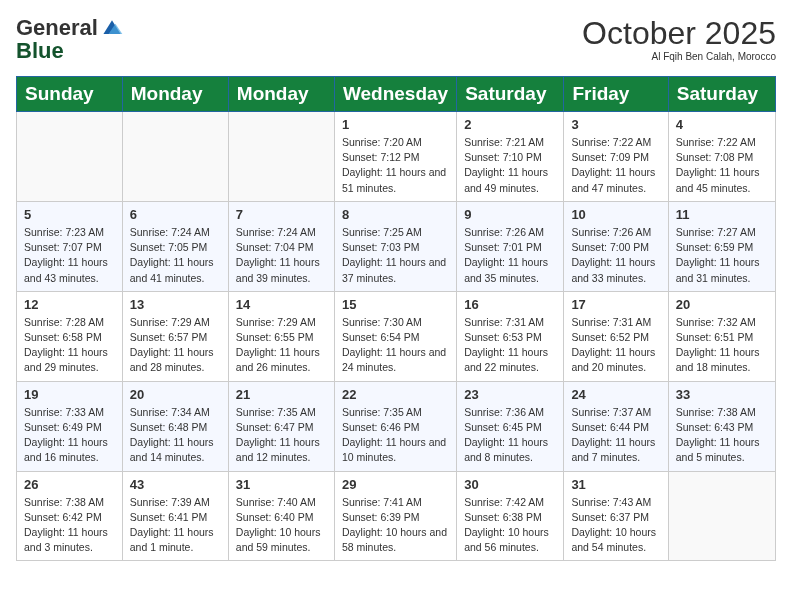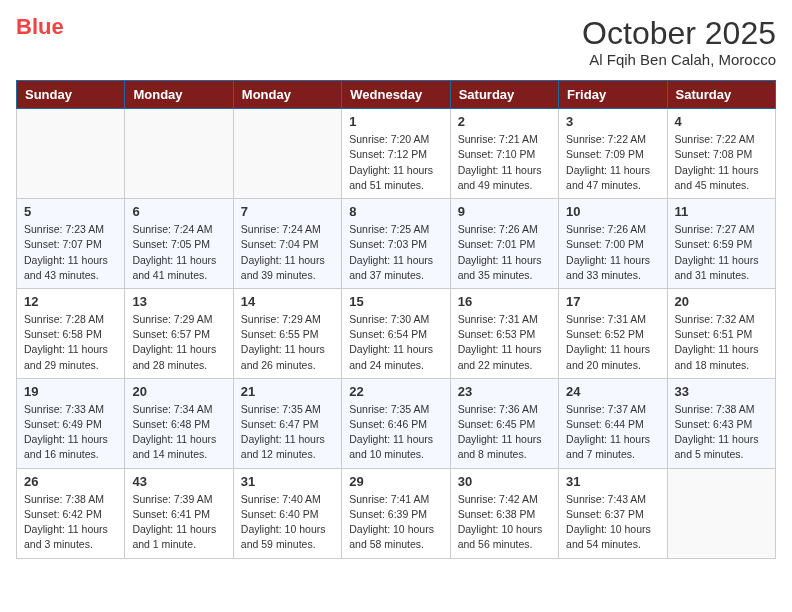--- a/index.html
+++ b/index.html
@@ -38,35 +38,35 @@
     .title-block {
       text-align: right;
     }
     .month-title {
       font-size: 32px;
       font-weight: 300;
       color: #333;
       line-height: 1.1;
     }
     .location-title {
-      font-size: 15px;
+      font-size: 10px;
       color: #333;
       font-weight: normal;
     }
     .calendar {
       width: 100%;
       border-collapse: collapse;
       border: 1px solid #ccc;
     }
     .calendar th {
-      background-color: #7f1d1d;
+      background-color: #15803d;
       color: #fff;
       text-align: left;
       padding: 6px 8px;
-      font-size: 13px;
+      font-size: 19px;
       font-weight: bold;
       border: 1px solid #2266a0;
     }
     .calendar td {
       vertical-align: top;
       border: 1px solid #ccc;
       padding: 5px 7px;
       font-size: 11px;
       color: #333;
       width: calc(100% / 7);
@@ -90,22 +90,29 @@
       line-height: 1.45;
       color: #333;
     }
     .row-alt td { background: #eef3fb; }
   </style>
 </head>
 <body>
 
 <div class="header">
   <div class="logo">
+    <div class="logo-text">
+      <span class="logo-general">General</span>
+      <svg class="logo-icon" viewBox="0 0 28 22" xmlns="http://www.w3.org/2000/svg">
+        <polygon points="4,18 14,2 24,18" fill="#1a5fa8"></polygon>
+        <polygon points="10,18 18,6 26,18" fill="#4da6e0" opacity="0.7"></polygon>
+      </svg>
+    </div>
     <div style="margin-top:-2px;">
-      <span class="logo-blue" style="color:#ef4444;font-size:22px;font-weight:bold;">Blue</span>
+      <span class="logo-blue" style="color:#14532d;font-size:22px;font-weight:bold;">Blue</span>
     </div>
   </div>
   <div class="title-block">
     <div class="month-title">October 2025</div>
     <div class="location-title">Al Fqih Ben Calah, Morocco</div>
   </div>
 </div>
 
 <table class="calendar">
   <thead>

